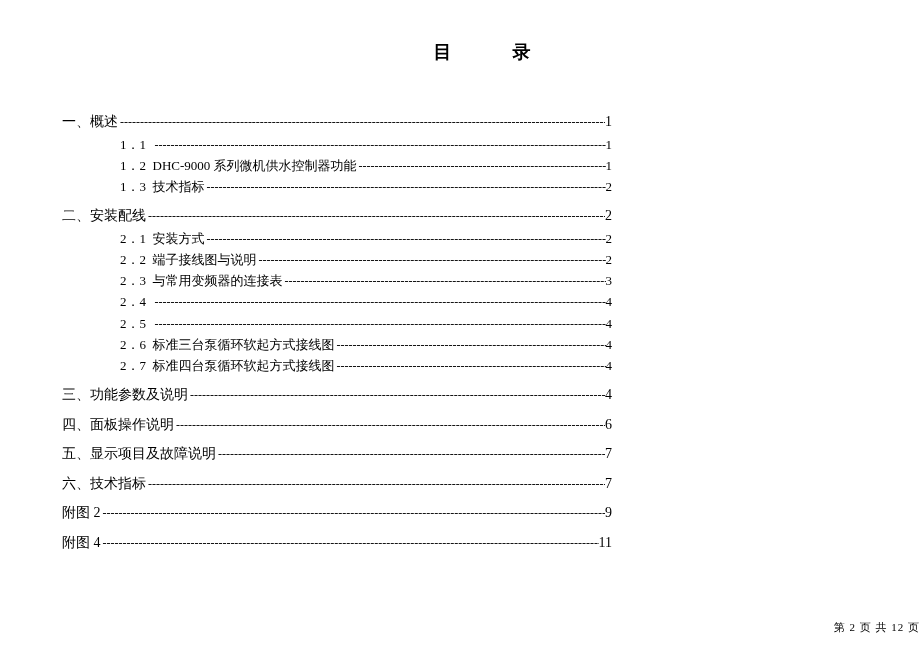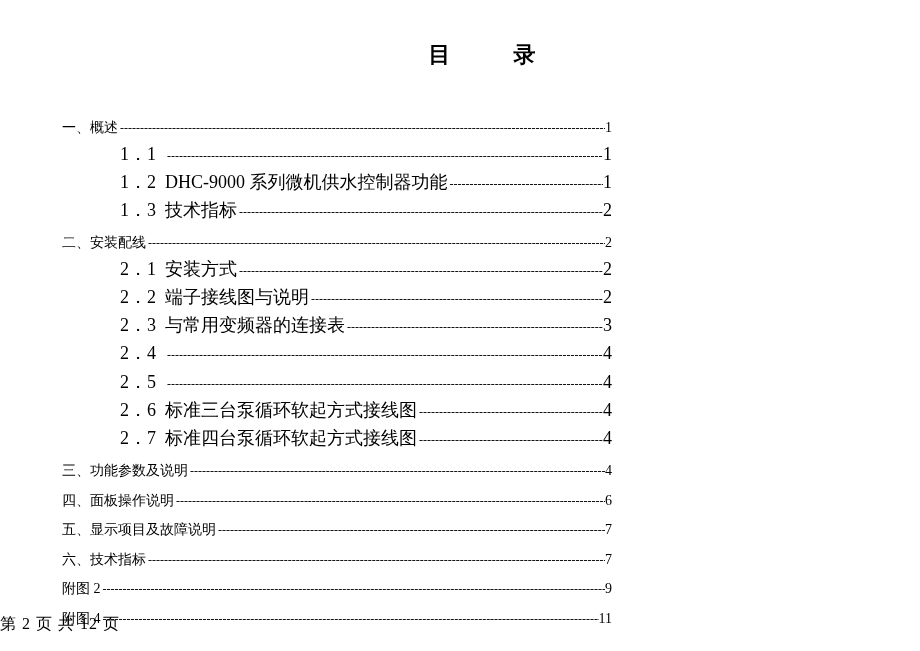--- a/index.html
+++ b/index.html
@@ -10,21 +10,21 @@
     body {
       background: #fff;
       font-family: 'SimSun', '宋体', serif;
       width: 920px;
       height: 651px;
       position: relative;
       padding: 40px 62px 0 62px;
     }
     .title-row {
       text-align: center;
-      font-size: 22px;
+      font-size: 18px;
       font-weight: bold;
       letter-spacing: 2px;
       margin-bottom: 48px;
       padding-left: 46px;
     }
     .title-row .ch {
       display: inline-block;
     }
     .title-gap {
       display: inline-block;
@@ -40,21 +40,21 @@
       margin-bottom: 2px;
       white-space: nowrap;
     }
     .toc-level1 {
       margin-top: 10px;
       margin-bottom: 4px;
       font-size: 14px;
     }
     .toc-level2 {
       padding-left: 58px;
-      font-size: 18px;
+      font-size: 13px;
       margin-bottom: 3px;
     }
     .toc-num {
       display: inline-block;
     }
     .toc-label {
       display: inline-block;
     }
     .toc-leader {
       flex: 1 1 auto;
@@ -70,22 +70,22 @@
       flex: 0 0 auto;
     }
     .toc-block {
       width: 550px;
     }
     .footer {
       position: absolute;
       bottom: 16px;
       left: 0;
       width: 100%;
-      text-align: left;
-      font-size: 16px;
+      text-align: right;
+      font-size: 11px;
       letter-spacing: 1px;
     }
   </style>
 </head>
 <body>
 
 <div class="title-row">
   <span class="ch">目</span>
   <span class="title-gap"></span>
   <span class="ch">录</span>

